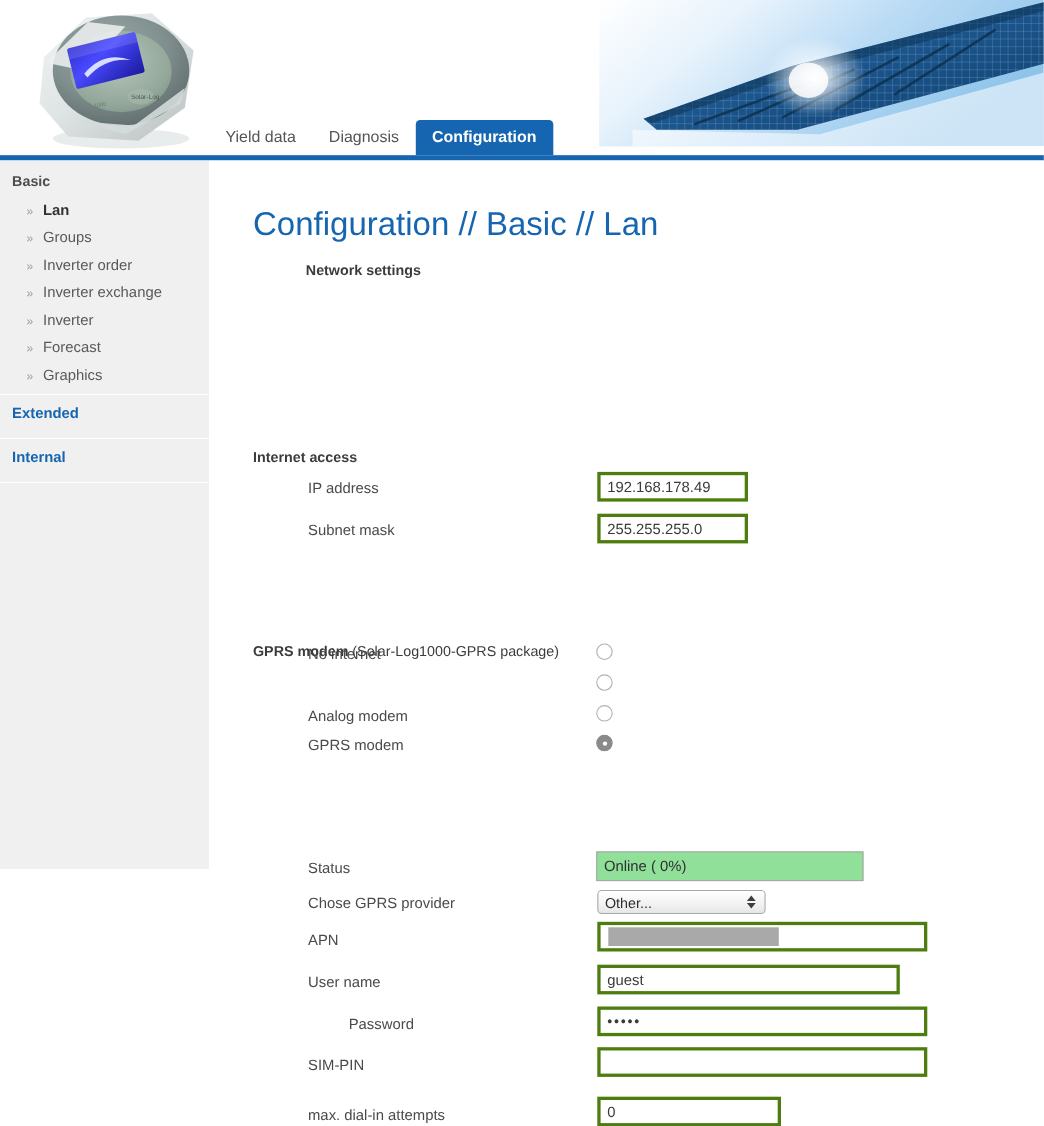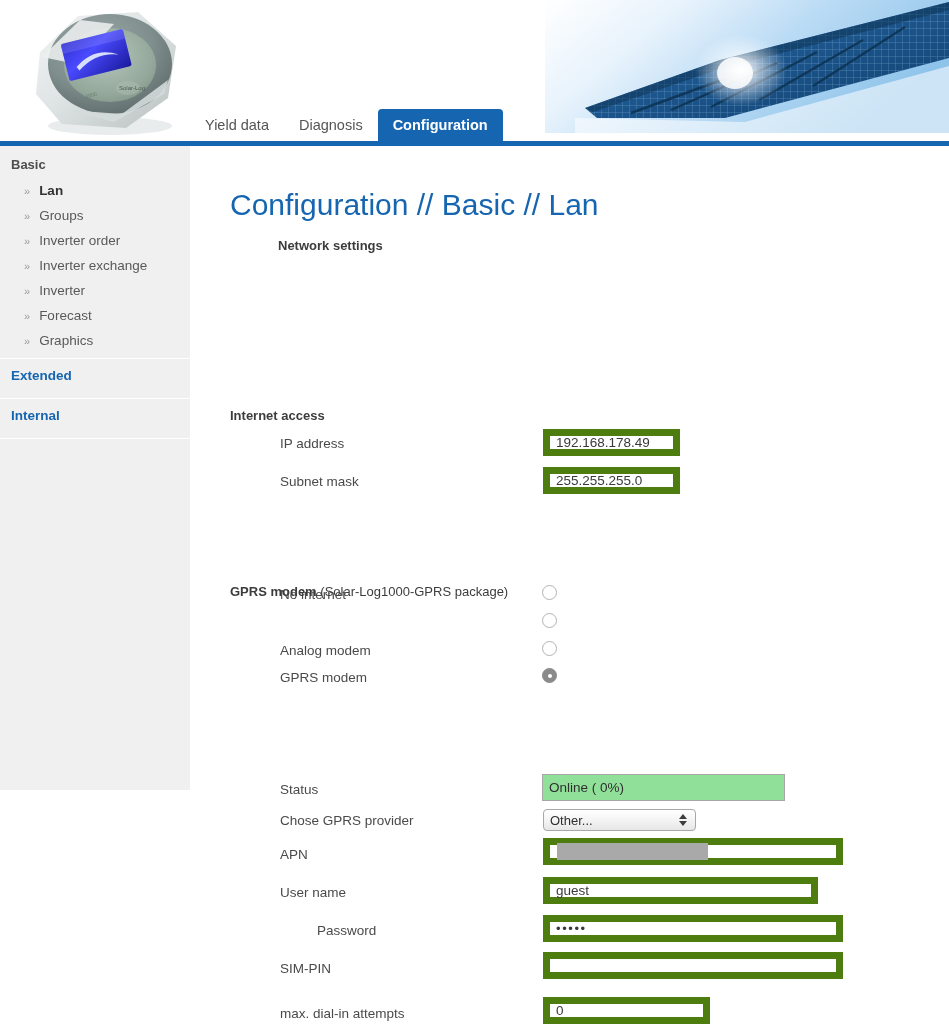--- a/index.html
+++ b/index.html
@@ -151,21 +151,21 @@
     align-items: center;
   }
   .flabel {
     font-size: 13.5px;
     color: #4a4a4a;
     white-space: nowrap;
   }
 
   .txtbox {
     position: absolute;
-    border: 7px solid #4d7c0f;
+    border: 3px solid #4d7c0f;
     background: #ffffff;
     height: 27px;
     font-size: 13.5px;
     color: #3a3a3a;
     display: flex;
     align-items: center;
     padding: 0 6px;
     cursor: text;
   }
   .txtbox .val { white-space: nowrap; }

